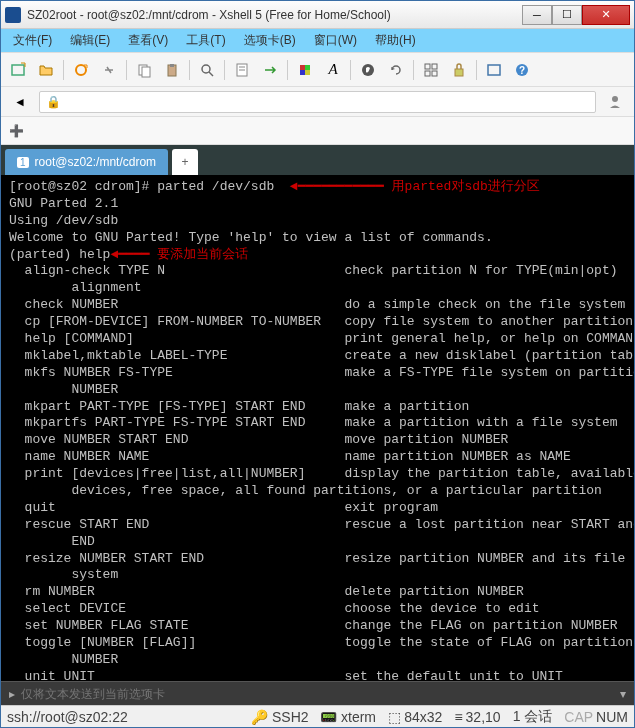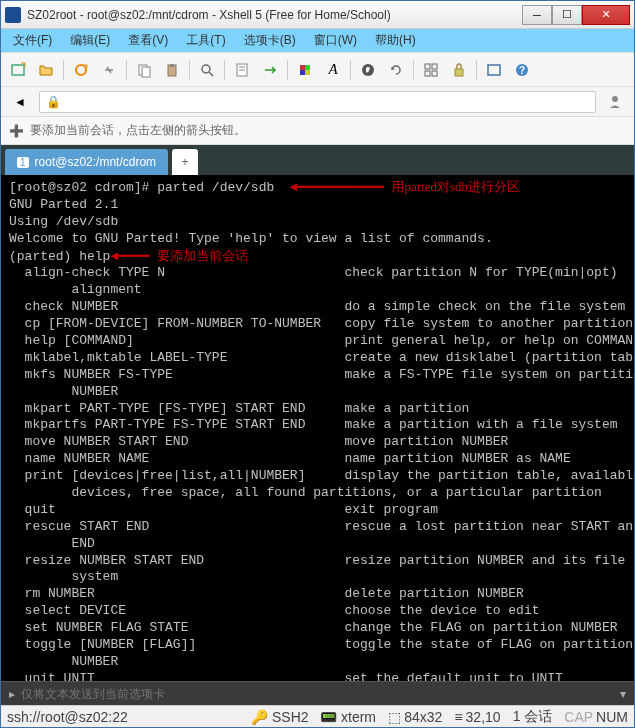--- a/index.html
+++ b/index.html
@@ -16,21 +16,21 @@
 .toolbar { height: 34px; background: #f5f5f5; display: flex; align-items: center; padding: 0 4px; gap: 2px; border-bottom: 1px solid #ddd; }
 .tb-btn { width: 26px; height: 26px; display: flex; align-items: center; justify-content: center; cursor: pointer; border-radius: 2px; }
 .tb-sep { width: 1px; height: 20px; background: #ccc; margin: 0 2px; }
 .addressbar { height: 30px; background: #f5f5f5; display: flex; align-items: center; padding: 0 6px; gap: 6px; border-bottom: 1px solid #ddd; }
 .addr-input { flex: 1; height: 22px; border: 1px solid #ccc; background: #fff; padding: 0 6px; display: flex; align-items: center; color: #888; border-radius: 2px; }
 .infobar { height: 28px; background: #f8f8f8; display: flex; align-items: center; padding: 0 8px; gap: 6px; border-bottom: 1px solid #ddd; color: #666; }
 .tabbar { height: 30px; background: #2f3d3d; display: flex; align-items: flex-end; padding: 0 4px; }
 .tab { height: 26px; padding: 0 12px; display: flex; align-items: center; gap: 6px; background: #5a9fd4; color: #fff; border-radius: 3px 3px 0 0; cursor: pointer; font-size: 12px; }
 .tab.add { background: #fff; width: 26px; padding: 0; justify-content: center; color: #666; margin-left: 4px; }
 .terminal { flex: 1; background: #000; color: #c0c0c0; font-family: 'Courier New', monospace; font-size: 13px; padding: 4px 8px; overflow: hidden; line-height: 1.3; position: relative; white-space: pre; }
-.terminal .red { color: #c00; font-family: Liberation Serif, serif; }
+.terminal .red { color: #c00; font-family: Liberation Mono, monospace; }
 .terminal .arrow { color: #c00; }
 .footer1 { height: 24px; background: #3a3a3a; display: flex; align-items: center; padding: 0 8px; gap: 6px; color: #aaa; border-top: 1px solid #555; }
 .footer1 input { background: transparent; border: none; color: #e5e5e5; font-size: 12px; }
 .statusbar { height: 22px; background: #f0f0f0; display: flex; align-items: center; padding: 0 6px; gap: 12px; color: #444; font-size: 14px; border-top: 1px solid #ccc; }
 .statusbar .sp { flex: 1; }
 .statusbar span { display: flex; align-items: center; gap: 3px; }
 svg { display: block; }
 </style>
 </head>
 <body>
@@ -175,21 +175,20 @@
     <div class="tb-btn">
         <svg width="16" height="16">
           <circle cx="8" cy="5" r="3" fill="#888"></circle>
           <path d="M3 14 Q8 9 13 14" fill="#888"></path>
         </svg>
       </div>
   </div>
 
   <div class="infobar">
     <span>➕</span>
-    <span>要添加当前会话，点击左侧的箭头按钮。</span>
   </div>
 
   <div class="tabbar">
     <div class="tab">
       <span style="background:#fff;color:#5a9fd4;border-radius:2px;padding:0 3px;font-size:10px">1</span>
       <span>root@sz02:/mnt/cdrom</span>
     </div>
     <div class="tab add">+</div>
   </div>
 

